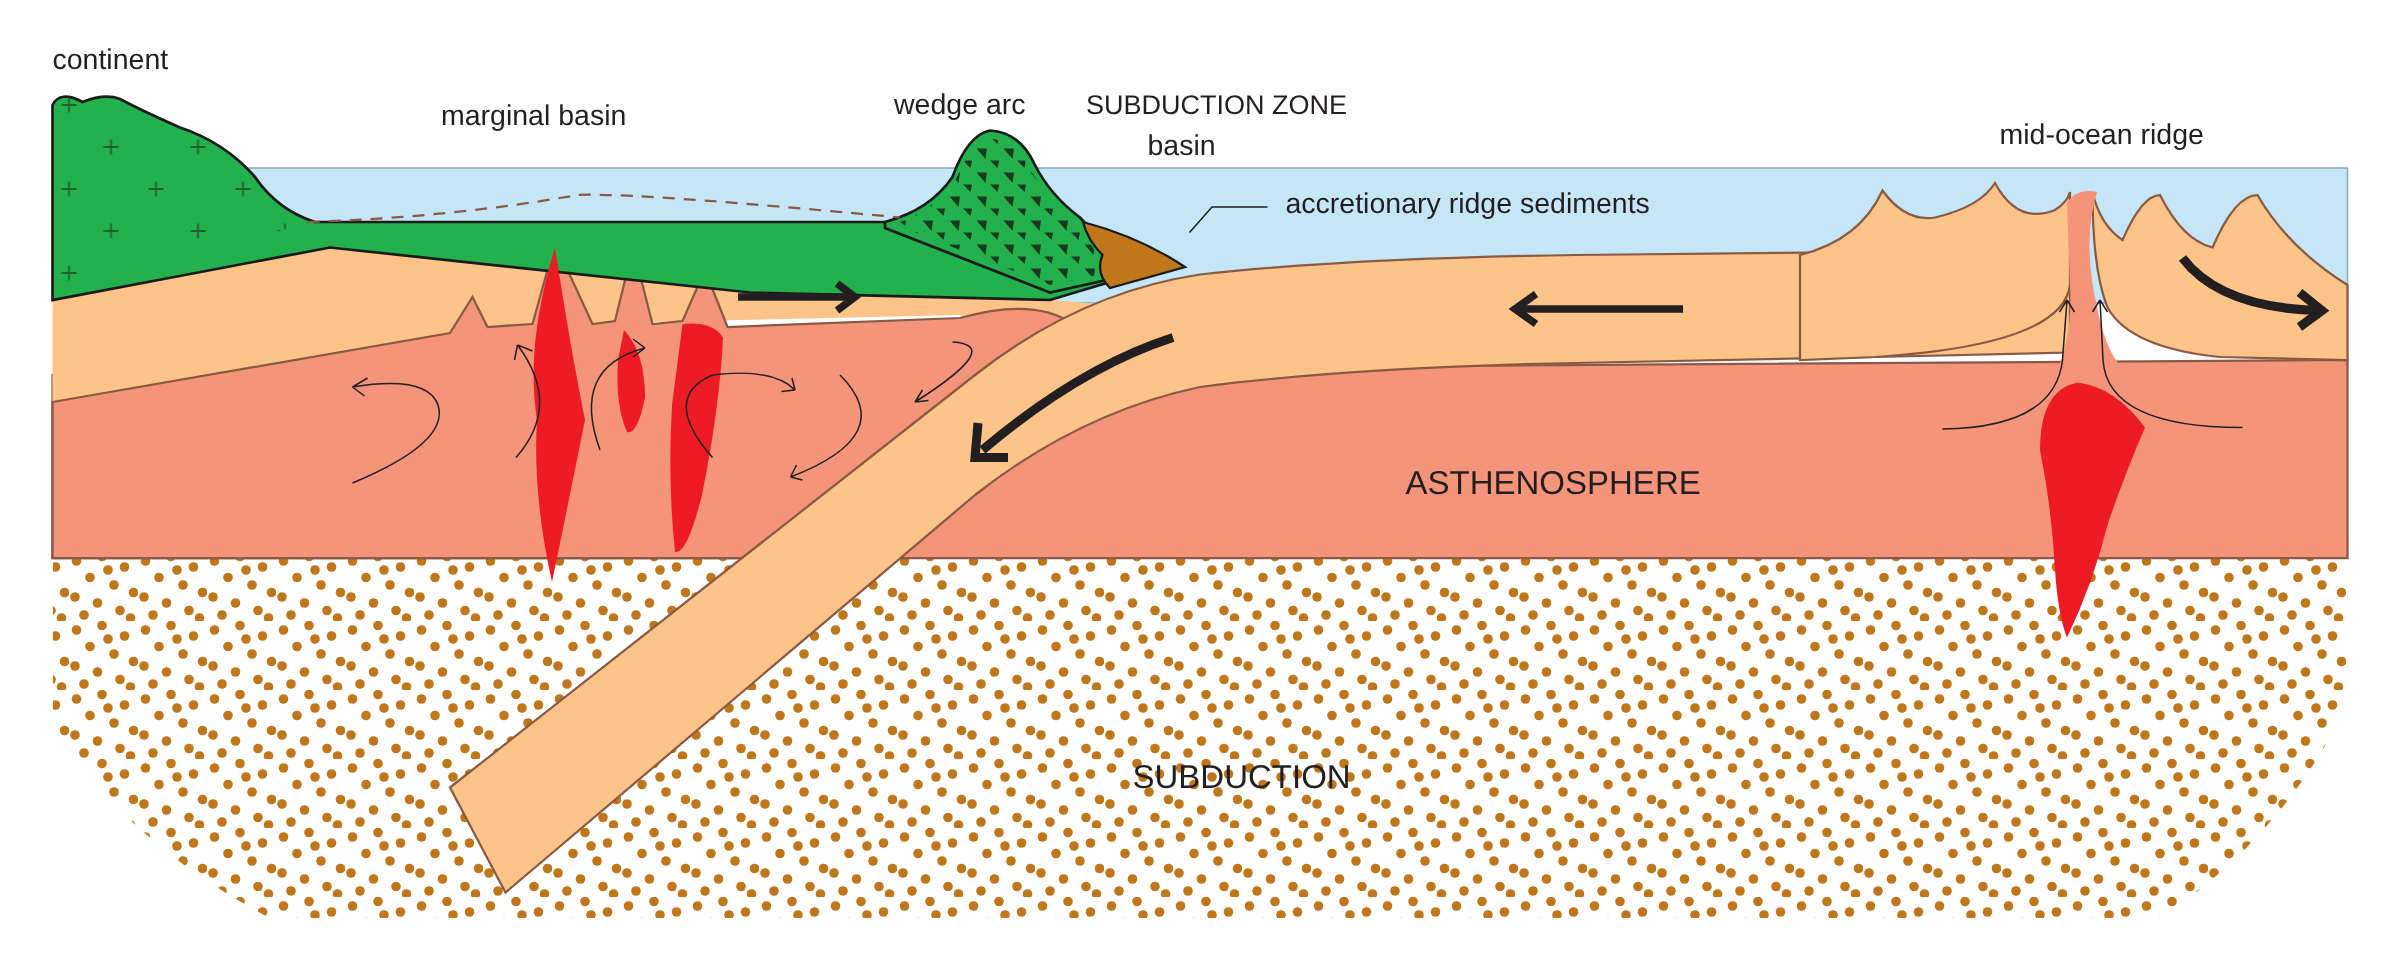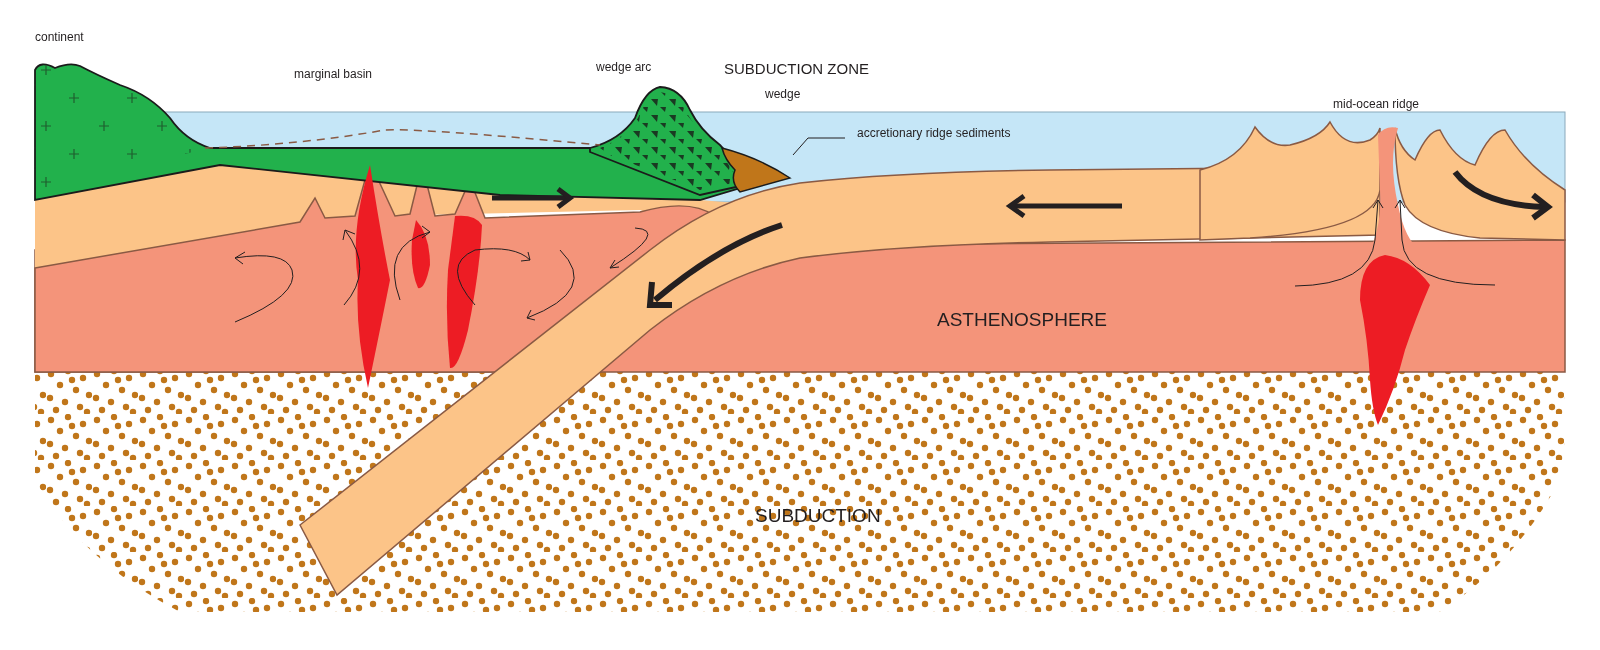--- a/index.html
+++ b/index.html
@@ -1,21 +1,21 @@
 <!DOCTYPE html>
 <html><head>
   <meta charset="utf-8">
   <style>
     html, body { margin: 0; padding: 0; background: #ffffff; }
     body { width: 1600px; height: 650px; overflow: hidden; position: relative; font-family: "Liberation Sans", sans-serif; }
     #diagram { position: absolute; left: 0; top: 0; width: 1600px; height: 650px; }
     .label { position: absolute; color: #231f20; font-family: "Liberation Sans", sans-serif; white-space: nowrap; }
-    .lbl-lower { font-size: 12px; }
-    .lbl-upper { font-size: 15px; }
-    .lbl-layer { font-size: 19px; letter-spacing: 0px; }
+    .lbl-lower { font-size: 19px; }
+    .lbl-upper { font-size: 18px; }
+    .lbl-layer { font-size: 22px; letter-spacing: 0px; }
   </style>
 </head>
 <body>
 
 <svg id="diagram" viewBox="0 0 1600 650" xmlns="http://www.w3.org/2000/svg">
   <defs>
     <pattern id="dots" x="0" y="0" width="46" height="46" patternUnits="userSpaceOnUse">
       <circle cx="5" cy="6" r="3.2" fill="#c0761a"></circle>
       <circle cx="22" cy="3" r="3.2" fill="#c0761a"></circle>
       <circle cx="37" cy="10" r="3.2" fill="#c0761a"></circle>
@@ -106,17 +106,17 @@
   <g stroke="#231f20" stroke-width="6" fill="none">
     <path d="M1455 172 Q1480 205 1545 207"></path>
     <path d="M1533 195 L1548 207 L1533 218"></path>
   </g>
 </svg>
 
 <div class="label lbl-lower" style="left:35px; top:30px;">continent</div>
 <div class="label lbl-lower" style="left:294px; top:67px;">marginal basin</div>
 <div class="label lbl-lower" style="left:596px; top:60px;">wedge arc</div>
 <div class="label lbl-upper" style="left:724px; top:60px;">SUBDUCTION ZONE</div>
-<div class="label lbl-lower" style="left:765px; top:87px;">wedge</div>
+<div class="label lbl-lower" style="left:765px; top:87px;">basin</div>
 <div class="label lbl-lower" style="left:857px; top:126px;">accretionary ridge sediments</div>
-<div class="label lbl-lower" style="left:1333px; top:97px;">mid-ocean ridge</div>
+<div class="label lbl-lower" style="left:1333px; top:80px;">mid-ocean ridge</div>
 <div class="label lbl-layer" style="left:937px; top:309px;">ASTHENOSPHERE</div>
 <div class="label lbl-layer" style="left:755px; top:505px;">SUBDUCTION</div>
 
 </body></html>

